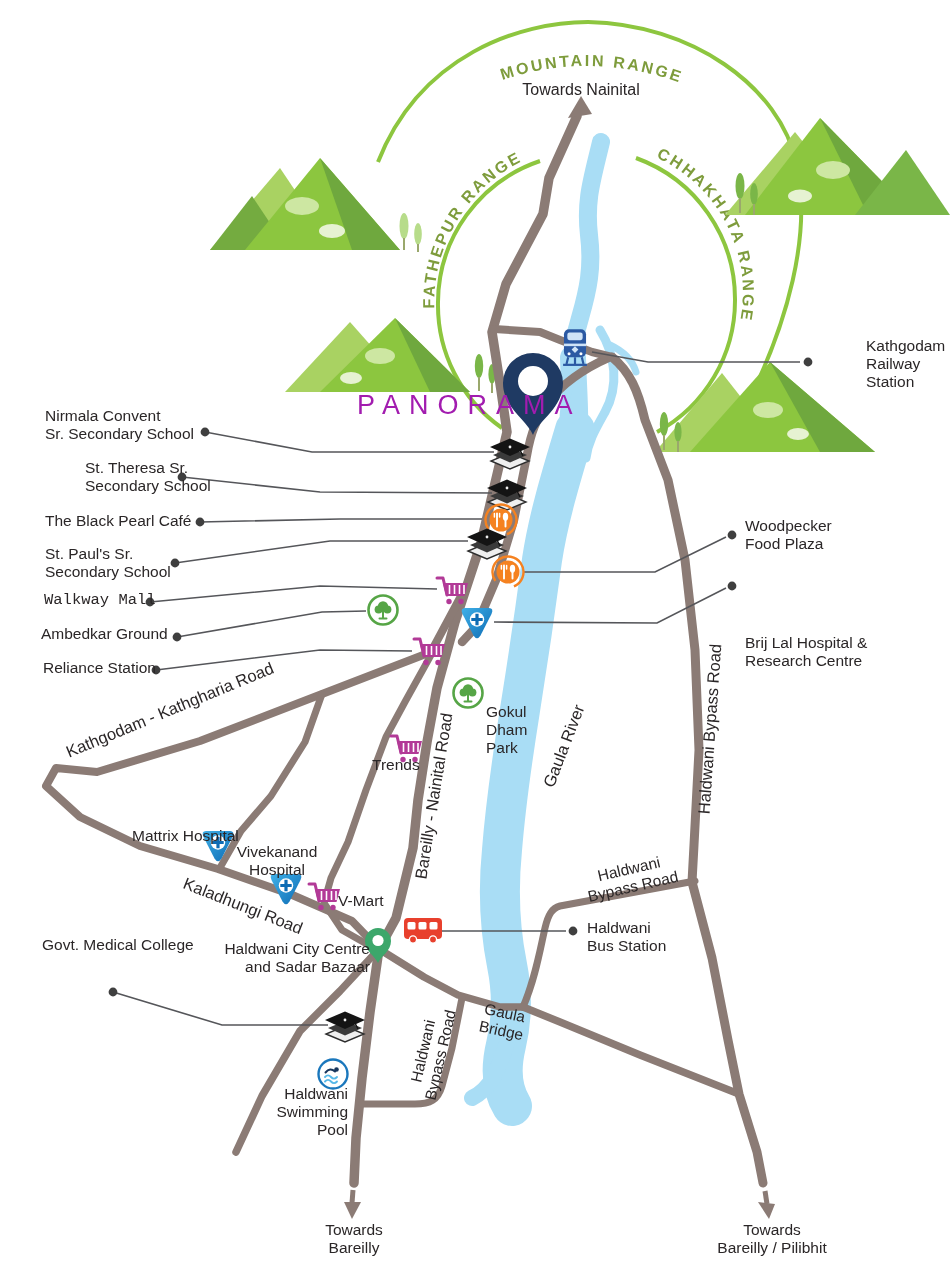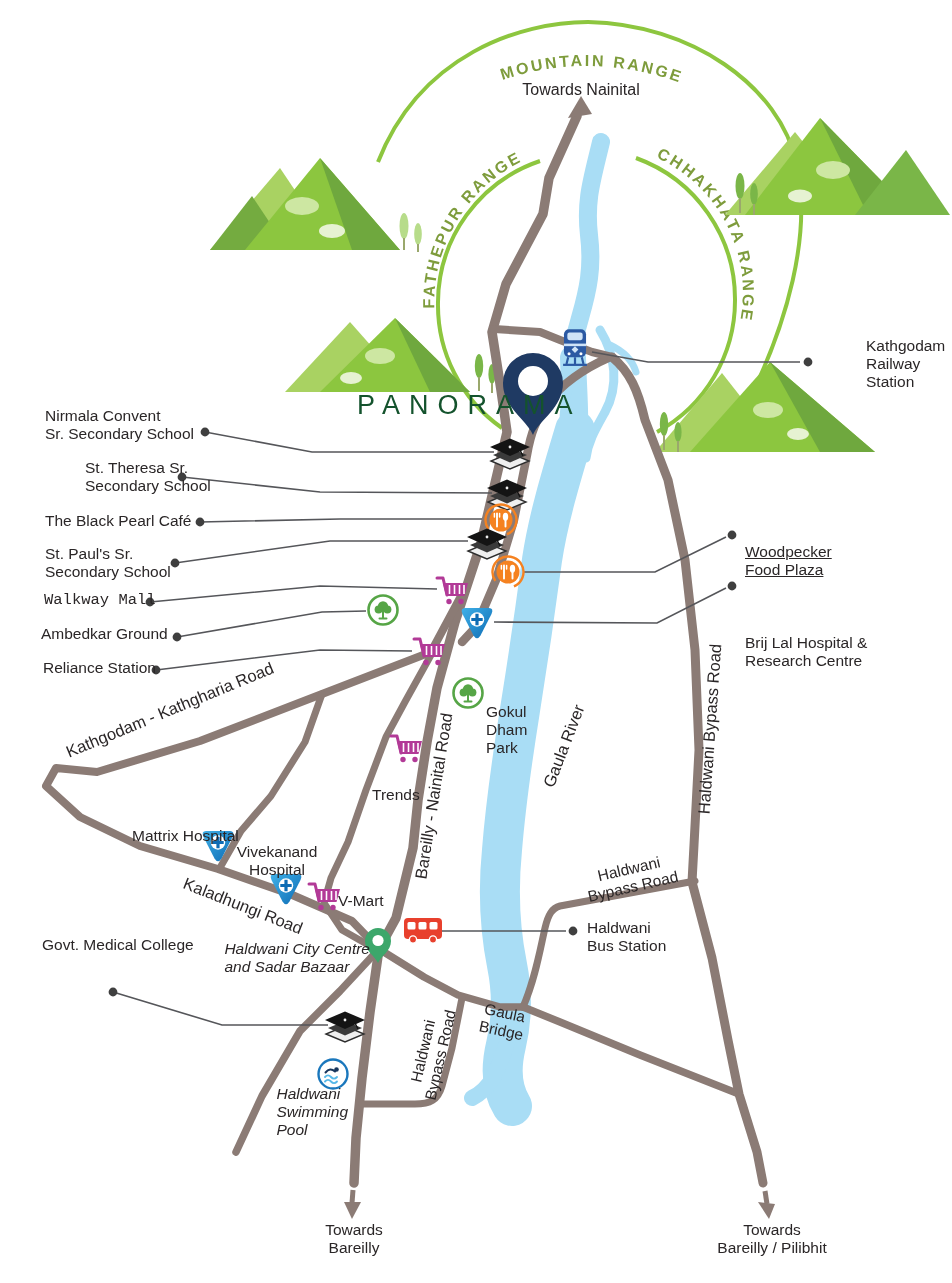--- a/index.html
+++ b/index.html
@@ -2,23 +2,23 @@
 <html><head>
 <meta charset="utf-8">
 <style>
   html,body{margin:0;padding:0;background:#fff;}
   #canvas{position:relative;width:952px;height:1283px;background:#fff;overflow:hidden;
           font-family:"Liberation Sans","DejaVu Sans",sans-serif;}
   #mapsvg{position:absolute;left:0;top:0;}
   .lbl{position:absolute;font-size:15.5px;line-height:1.16;color:#2a2627;white-space:pre-line;}
   .ctrx{transform:translateX(-50%);text-align:center;}
   .rot{transform:translate(-50%,-50%);text-align:center;}
-  .rt{font-style:italic;}
+  .rt{text-align:right;}
   .road-lbl{font-size:16.5px;white-space:nowrap;}
-  .brand{font-size:27px;letter-spacing:9px;color:#14532d;font-weight:400;white-space:nowrap;}
+  .brand{font-size:27px;letter-spacing:9px;color:#a21caf;font-weight:400;white-space:nowrap;}
   .arc-text{font-size:16px;letter-spacing:2.5px;font-weight:bold;fill:#7e9c3c;}
 </style>
 </head>
 <body>
 
 <div id="canvas">
 
 <svg id="mapsvg" width="952" height="1283" viewBox="0 0 952 1283">
   <defs>
     <linearGradient id="hospGrad" x1="0" y1="0" x2="1" y2="1">
@@ -303,29 +303,29 @@
 Sr. Secondary School</div>
   <div class="lbl" style="left:45px;top:459px;margin-left:40px;">St. Theresa Sr.
 Secondary School</div>
   <div class="lbl" style="left:45px;top:512px;">The Black Pearl Café</div>
   <div class="lbl" style="left:45px;top:545px;">St. Paul's Sr.
 Secondary School</div>
   <div class="lbl" style="left:44px;top:592px;font-family:Liberation Mono, monospace;">Walkway Mall</div>
   <div class="lbl" style="left:41px;top:625px;text-align:center;">Ambedkar Ground</div>
   <div class="lbl" style="left:43px;top:659px;">Reliance Station</div>
 
-  <div class="lbl" style="left:745px;top:543px;text-decoration:underline;">Woodpecker
+  <div class="lbl" style="left:745px;top:517px;">Woodpecker
 Food Plaza</div>
   <div class="lbl" style="left:745px;top:598px;margin-top:36px;">Brij Lal Hospital &amp;
 Research Centre</div>
 
   <div class="lbl" style="left:486px;top:667px;margin-top:36px;">Gokul
 Dham
 Park</div>
-  <div class="lbl" style="left:372px;top:786px;text-align:right;">Trends</div>
+  <div class="lbl" style="left:372px;top:756px;text-align:right;">Trends</div>
   <div class="lbl" style="left:132px;top:816px;margin-top:11px;">Mattrix Hospital</div>
   <div class="lbl ctrx" style="left:277px;top:843px;">Vivekanand
 Hospital</div>
   <div class="lbl" style="left:338px;top:892px;">V-Mart</div>
   <div class="lbl rt" style="right:582px;top:940px;">Haldwani City Centre
 and Sadar Bazaar</div>
   <div class="lbl" style="left:587px;top:919px;">Haldwani
 Bus Station</div>
   <div class="lbl" style="left:42px;top:904px;margin-top:32px;">Govt. Medical College</div>
   <div class="lbl rt" style="right:604px;top:1085px;">Haldwani

